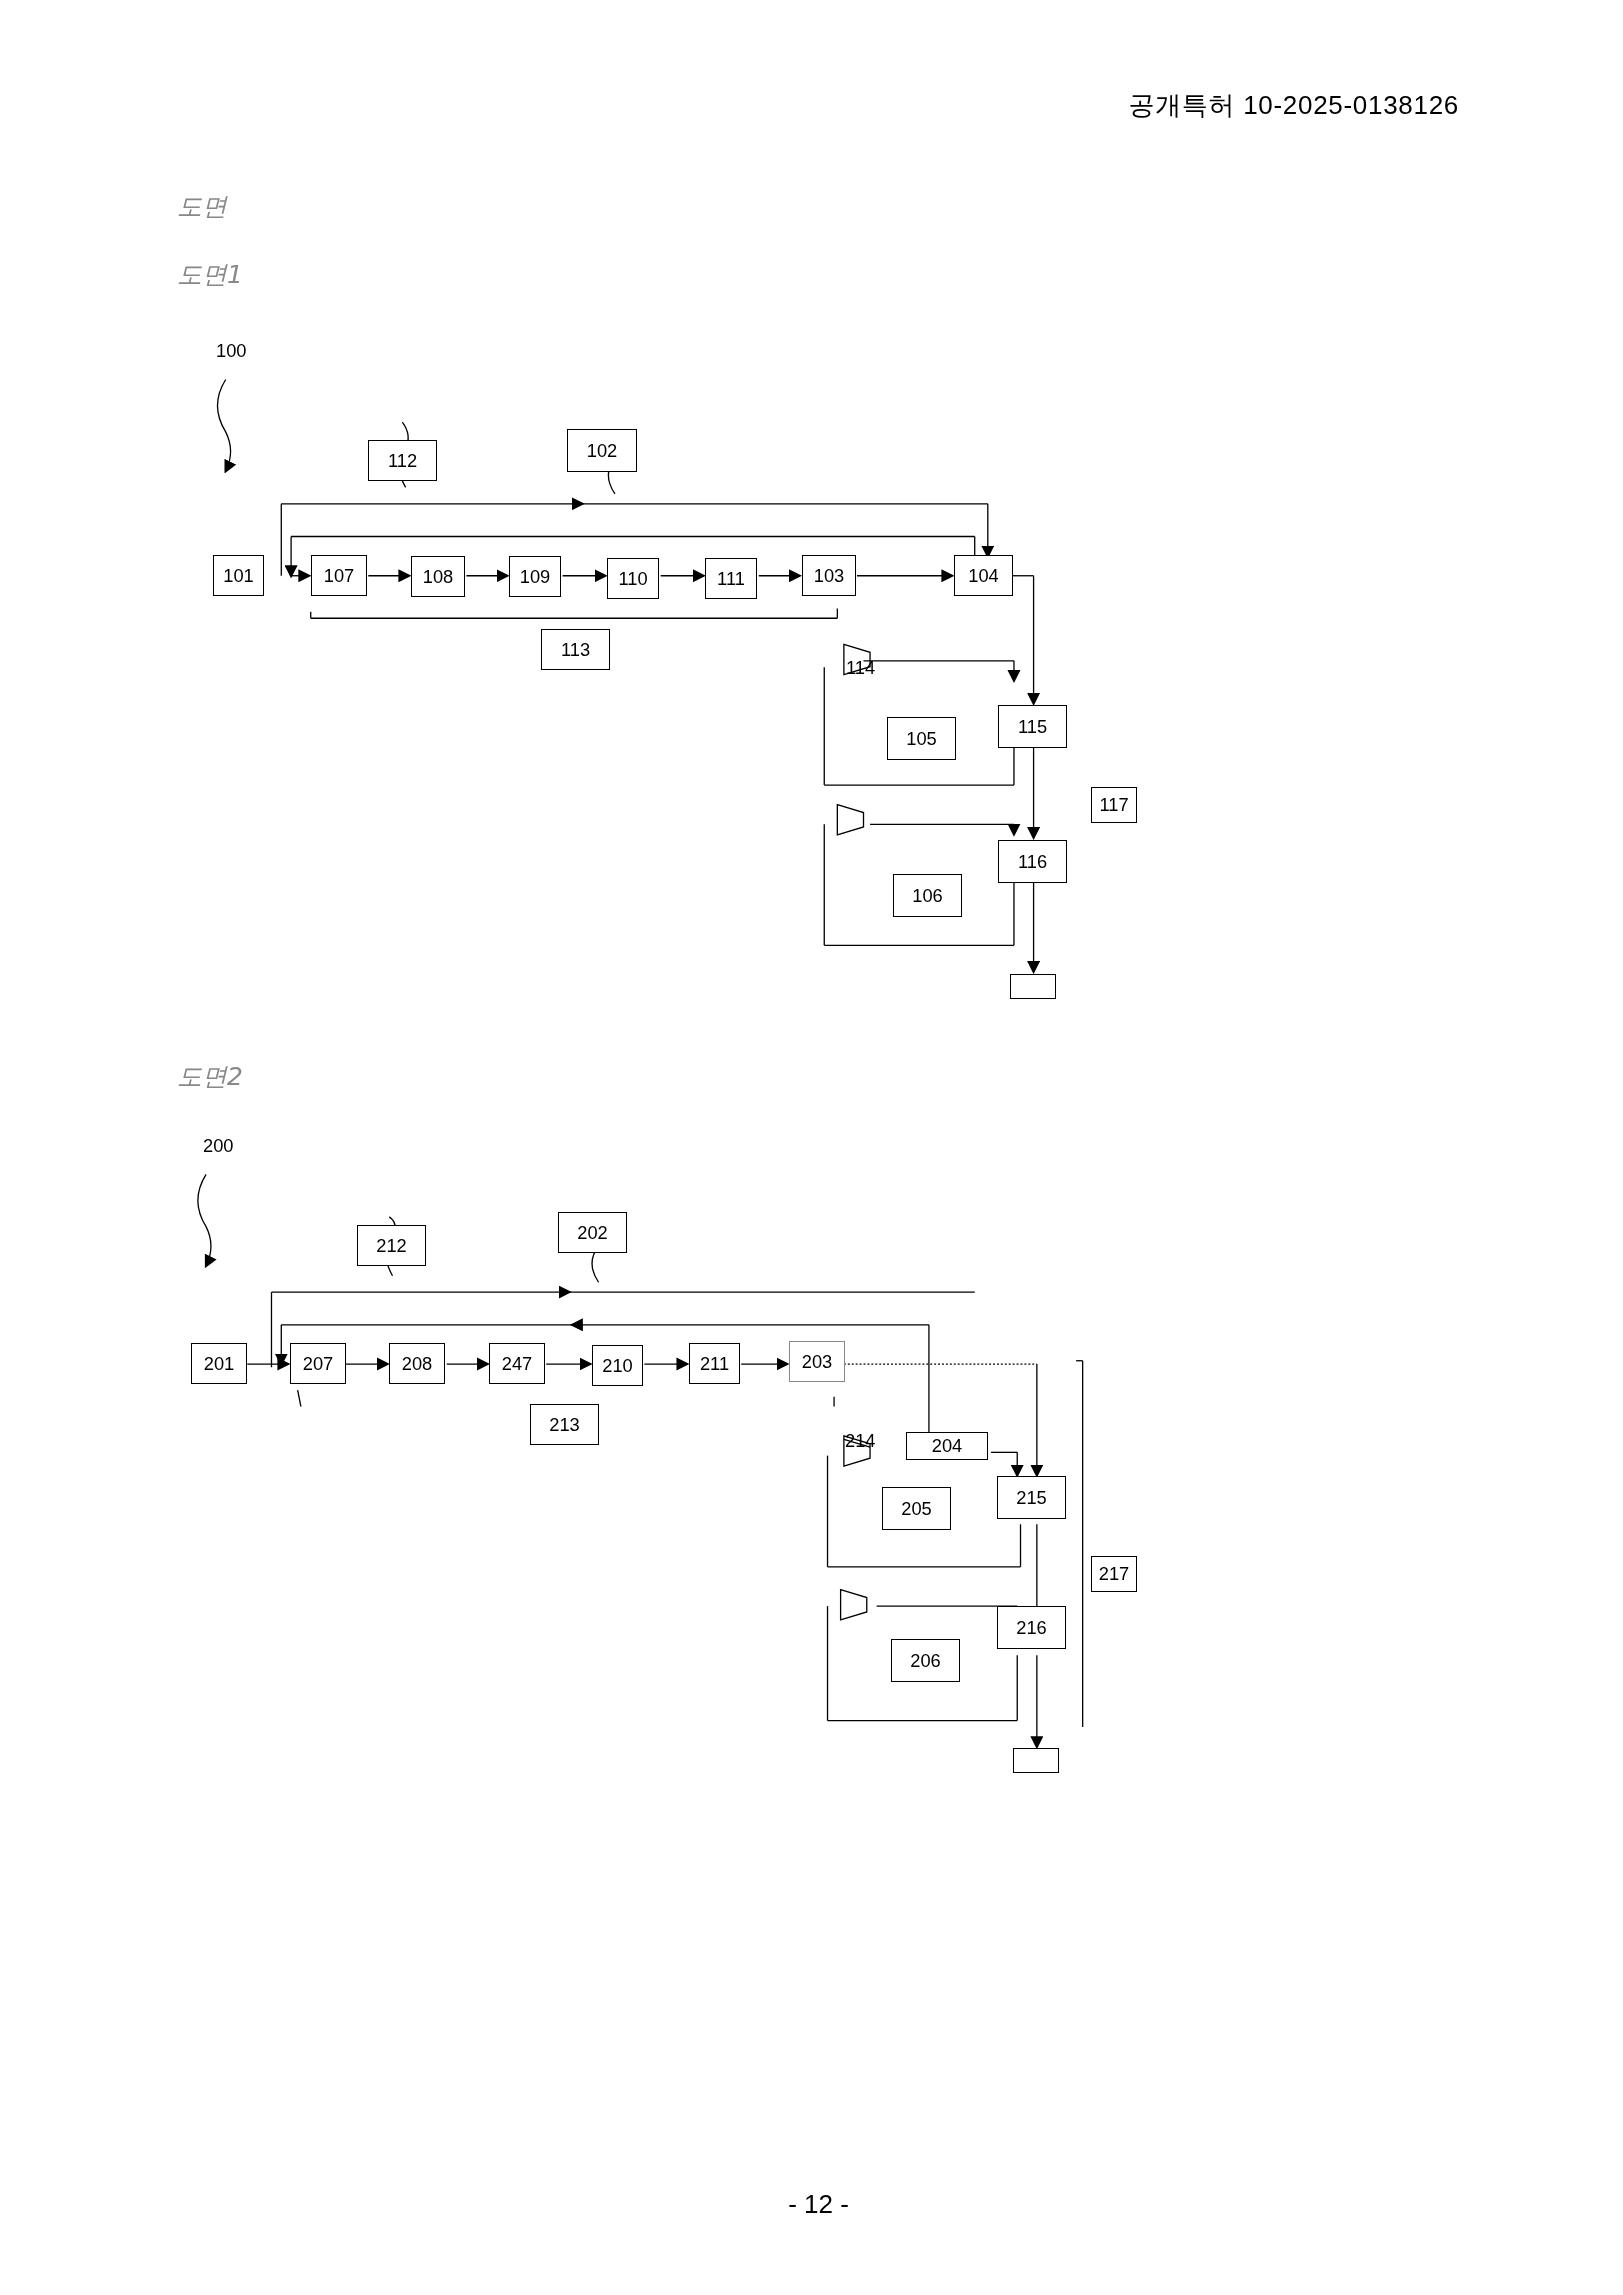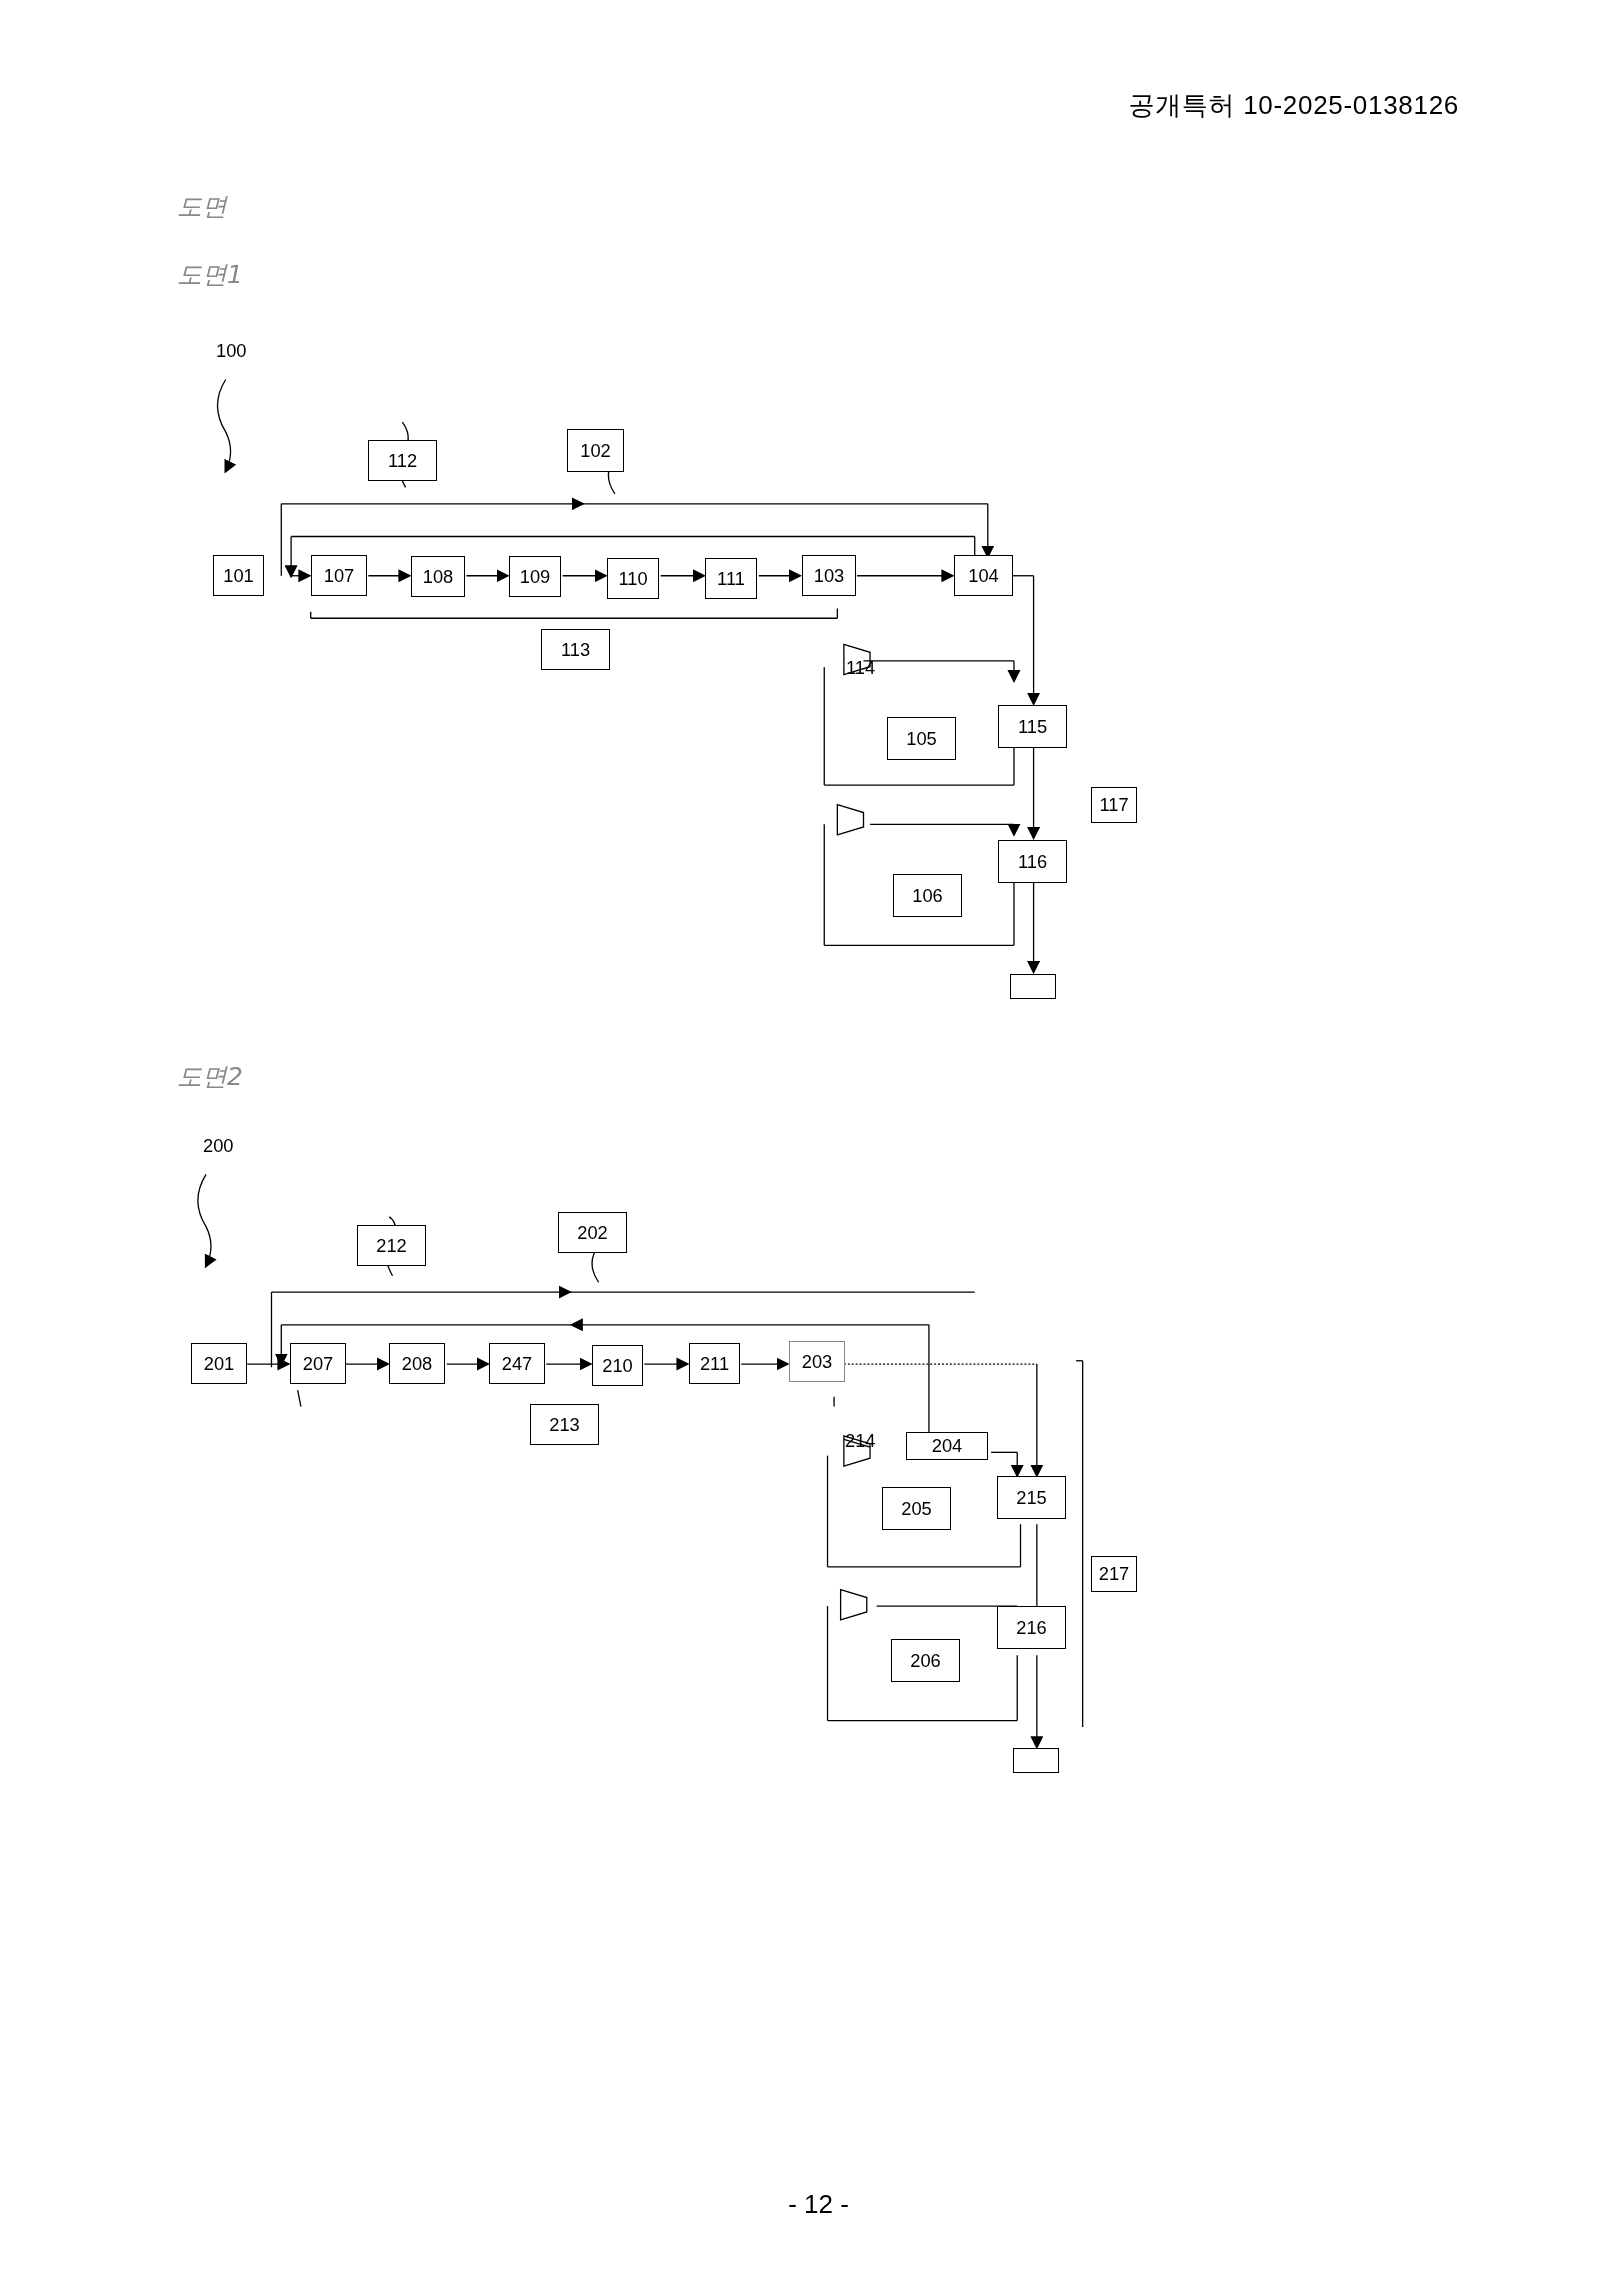--- a/index.html
+++ b/index.html
@@ -109,21 +109,21 @@
 <div class="ref" style="left:216px;top:340px">100</div>
 <div class="box" style="left:213px;top:555px;width:51px;height:41px">101</div>
 <div class="box" style="left:311px;top:555px;width:56px;height:41px">107</div>
 <div class="box" style="left:411px;top:556px;width:54px;height:41px">108</div>
 <div class="box" style="left:509px;top:556px;width:52px;height:41px">109</div>
 <div class="box" style="left:607px;top:558px;width:52px;height:41px">110</div>
 <div class="box" style="left:705px;top:558px;width:52px;height:41px">111</div>
 <div class="box" style="left:802px;top:555px;width:54px;height:41px">103</div>
 <div class="box" style="left:954px;top:555px;width:59px;height:41px">104</div>
 <div class="box" style="left:368px;top:440px;width:69px;height:41px">112</div>
-<div class="box" style="left:567px;top:429px;width:57px;height:43px">102</div>
+<div class="box" style="left:567px;top:429px;width:70px;height:43px">102</div>
 <div class="box" style="left:541px;top:629px;width:69px;height:41px">113</div>
 <div class="ref" style="left:846px;top:657px">114</div>
 <div class="box" style="left:887px;top:717px;width:69px;height:43px">105</div>
 <div class="box" style="left:998px;top:705px;width:69px;height:43px">115</div>
 <div class="box" style="left:1091px;top:787px;width:46px;height:36px">117</div>
 <div class="box" style="left:998px;top:840px;width:69px;height:43px">116</div>
 <div class="box" style="left:893px;top:874px;width:69px;height:43px">106</div>
 <div class="box" style="left:1010px;top:974px;width:46px;height:25px"></div>
 
 <div class="ref" style="left:203px;top:1135px">200</div>

